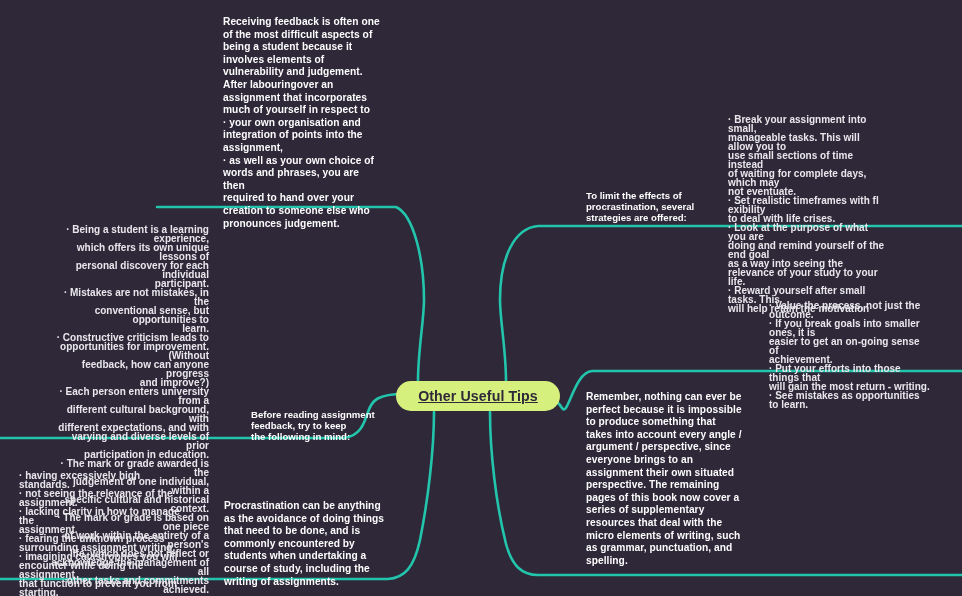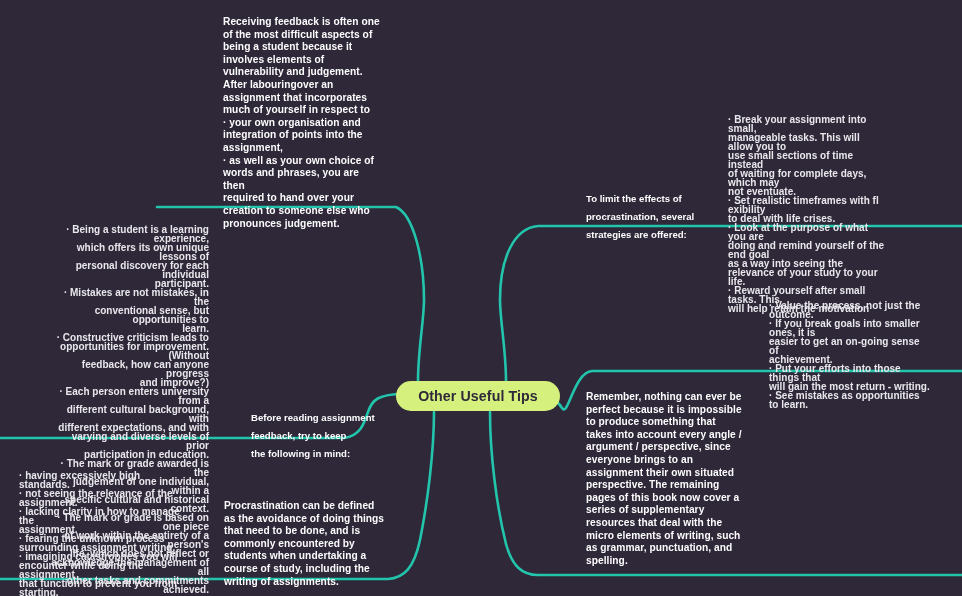--- a/index.html
+++ b/index.html
@@ -45,21 +45,21 @@
   .txt-minor {
     font-size: 10px;
     line-height: 9px;
     font-weight: bold;
     color: #e9e7ec;
     letter-spacing: 0.02px;
     white-space: pre-line;
   }
   .txt-label {
     font-size: 9.6px;
-    line-height: 18px;
+    line-height: 11px;
     font-weight: bold;
     color: #fdfdfd;
     white-space: pre-line;
   }
   #root-node {
     position: absolute;
     left: 396px;
     top: 381px;
     width: 164px;
     height: 30px;
@@ -68,20 +68,21 @@
     display: flex;
     align-items: center;
     justify-content: center;
     z-index: 5;
   }
   #root-node .root-label {
     font-size: 14.2px;
     font-weight: bold;
     color: #2e2839;
     letter-spacing: 0.1px;
+    text-decoration: underline;
   }
   
   .ubar {
     position: absolute;
     height: 2px;
     background: #22c5ab;
     border-radius: 1px;
   }
 </style>
 </head>
@@ -157,21 +158,21 @@
 · The mark or grade is based on one piece
 of work within the entirety of a person's
 life, which does not reflect or
 acknowledge the management of all
 other tasks and commitments achieved.</div>
 
   <div class="node txt-label" style="left:251px; top:409px; width:160px;">Before reading assignment
 feedback, try to keep
 the following in mind:</div>
 
-  <div class="node txt-major" style="left:224px; top:500px; width:162px;">Procrastination can be defined
+  <div class="node txt-major" style="left:224px; top:500px; width:162px;">Procrastination can be anything
 as the avoidance of doing things
 that need to be done, and is
 commonly encountered by
 students when undertaking a
 course of study, including the
 writing of assignments.</div>
 
   <div class="node txt-minor" style="left:19px; top:471px; width:162px;">· having excessively high standards.
 · not seeing the relevance of the
 assignment.

